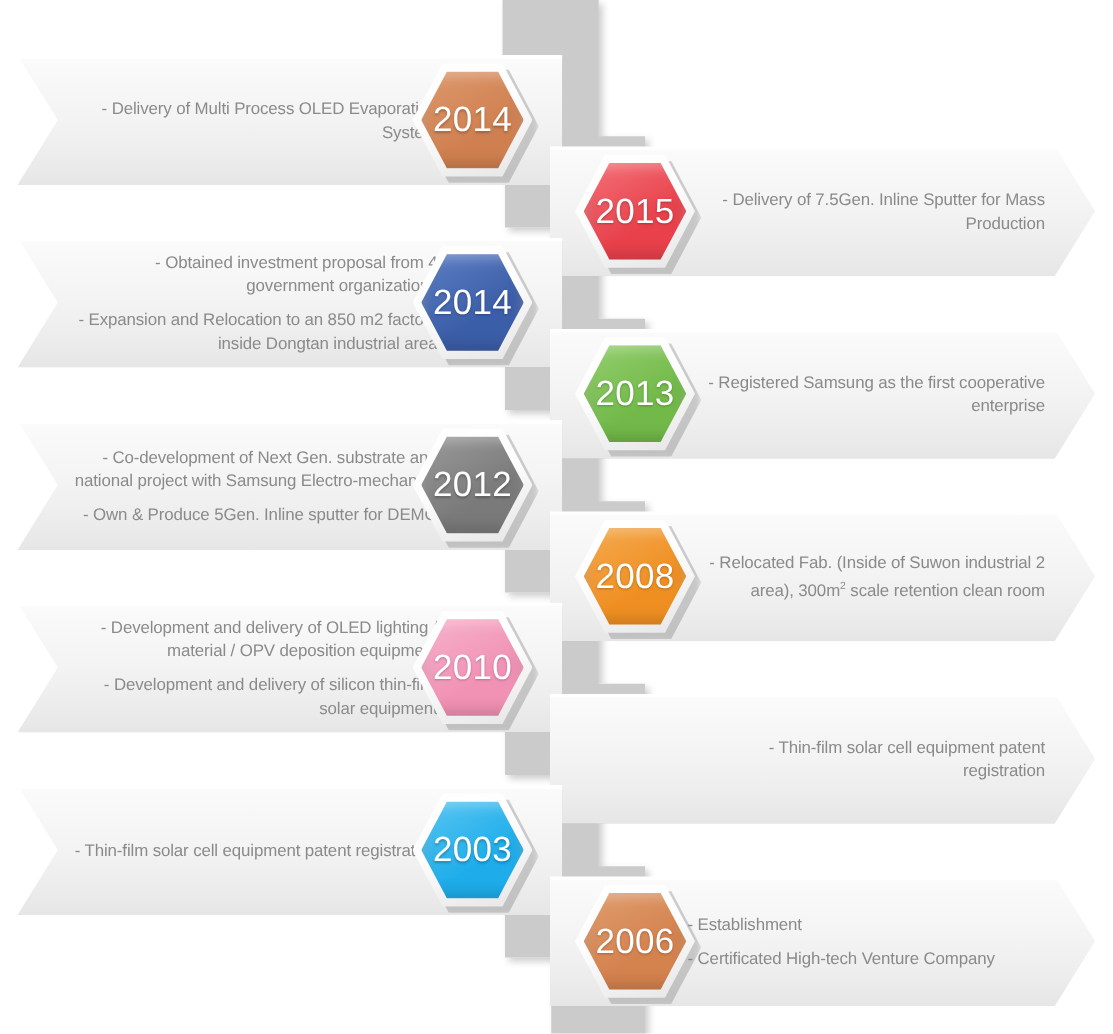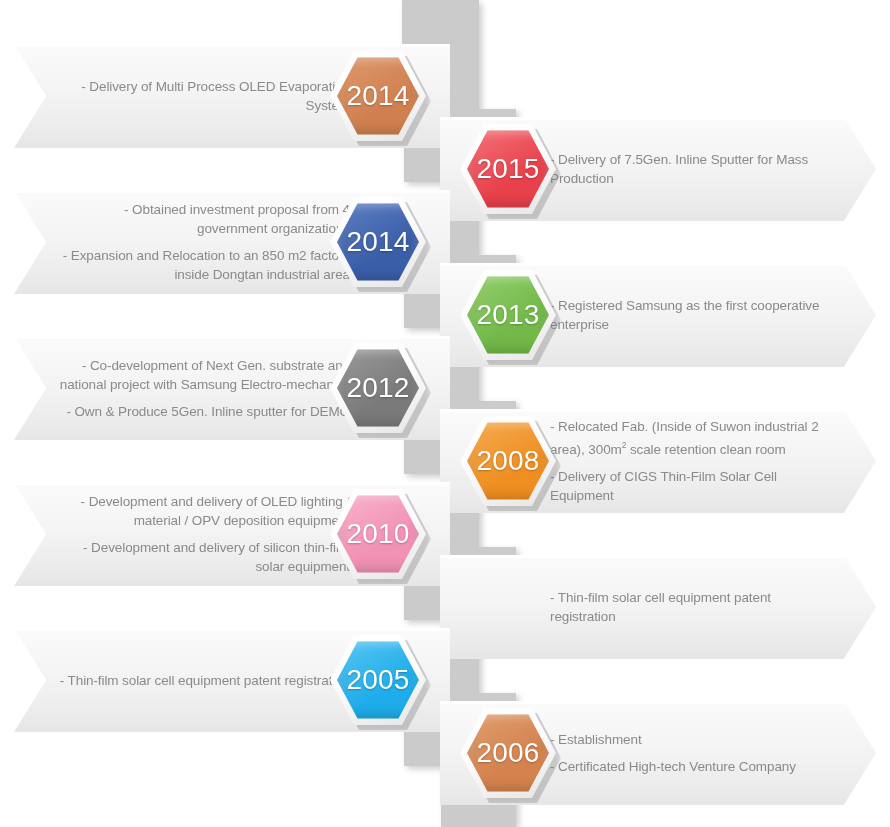--- a/index.html
+++ b/index.html
@@ -61,21 +61,21 @@
     display:flex;
     flex-direction:column;
     justify-content:center;
     color:#8a8a8a;
     font-size:13.5px;
     line-height:19px;
     letter-spacing:-0.1px;
     z-index:3;
   }
   .row.left  .bartext{ left:40px;  right:100px; text-align:right; align-items:flex-end;}
-  .row.right .bartext{ left:110px; right:40px;  text-align:left;  align-items:flex-start;}
+  .row.right .bartext{ left:110px; right:40px;  text-align:right;  align-items:flex-start;}
   .bartext .li{ max-width:100%; }
   .bartext .li + .li{ margin-top:8px; }
 
   
   .hexwrap{
     position:absolute;
     top:4px;
     width:96px; height:96px;
     z-index:6;
   }
@@ -204,21 +204,20 @@
           <div class="hex-shadow"></div>
           <div class="hex-white"></div>
           <div class="hex-color" style="background: linear-gradient(150deg, rgb(155, 155, 155) 0%, rgb(122, 122, 122) 62%, rgb(122, 122, 122) 100%);"></div>
           <div class="hex-year">2012</div>
         </div>
       </div>
       <div class="row right" style="top: 409px;">
         <div class="bar"></div>
         <div class="bartext">
           <div class="li">- Relocated Fab. (Inside of Suwon industrial 2 area), 300m<sup>2</sup> scale retention clean room</div>
-          <div class="li">- Delivery of CIGS Thin-Film Solar Cell Equipment</div>
         </div>
         <div class="hexwrap">
           <div class="hex-shadow"></div>
           <div class="hex-white"></div>
           <div class="hex-color" style="background: linear-gradient(150deg, rgb(245, 171, 82) 0%, rgb(239, 143, 34) 62%, rgb(239, 143, 34) 100%);"></div>
           <div class="hex-year">2008</div>
         </div>
       </div>
       <div class="row left" style="top: 482px;">
         <div class="bar"></div>
@@ -241,21 +240,21 @@
       </div>
       <div class="row left" style="top: 628px;">
         <div class="bar"></div>
         <div class="bartext">
           <div class="li">- Thin-film solar cell equipment patent registration</div>
         </div>
         <div class="hexwrap">
           <div class="hex-shadow"></div>
           <div class="hex-white"></div>
           <div class="hex-color" style="background: linear-gradient(150deg, rgb(90, 198, 242) 0%, rgb(30, 173, 234) 62%, rgb(30, 173, 234) 100%);"></div>
-          <div class="hex-year">2005</div>
+          <div class="hex-year">2003</div>
         </div>
       </div>
       <div class="row right" style="top: 701px;">
         <div class="bar"></div>
         <div class="bartext">
           <div class="li">- Establishment</div>
           <div class="li">- Certificated High-tech Venture Company</div>
         </div>
         <div class="hexwrap">
           <div class="hex-shadow"></div>

